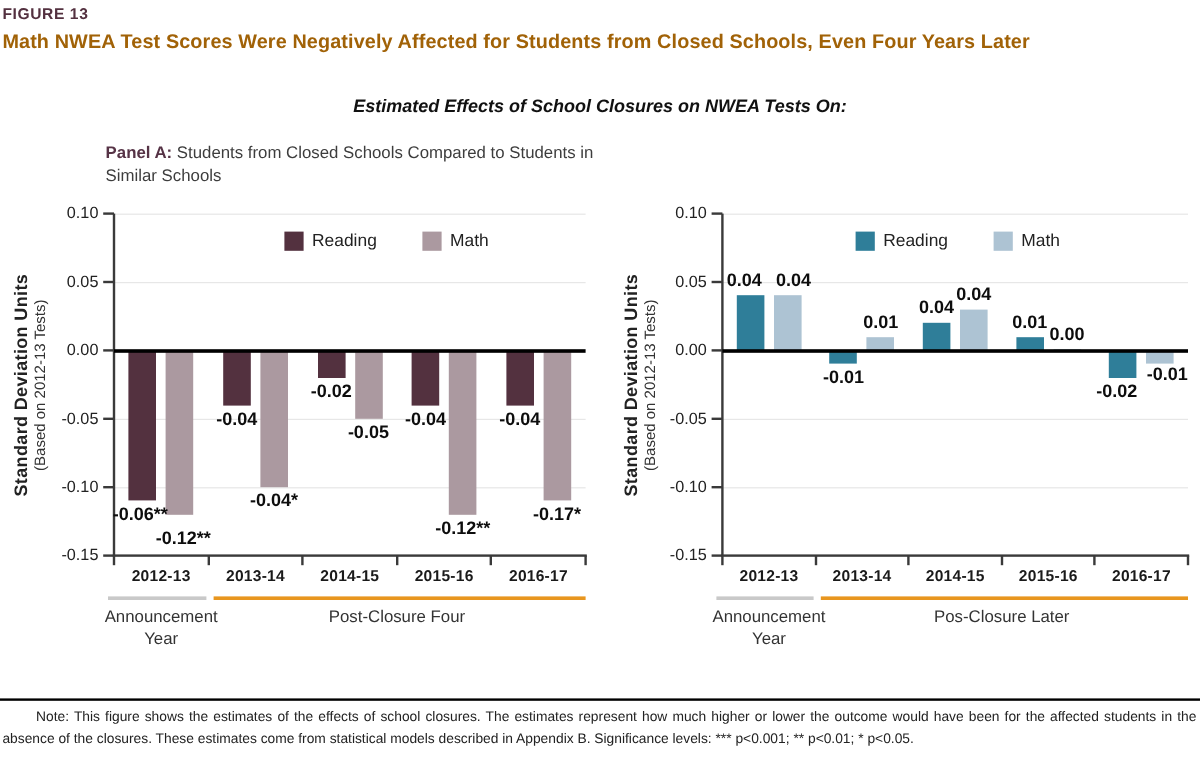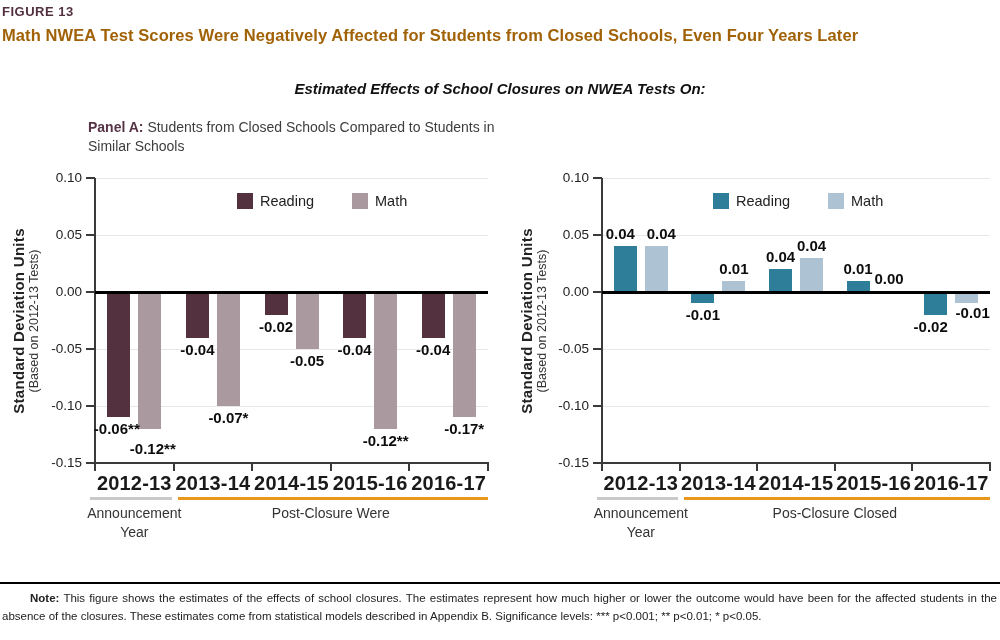--- a/index.html
+++ b/index.html
@@ -18,37 +18,37 @@
   .panel-header .plabel{font-weight:bold;color:#563346;}
   .ytitle{position:absolute;text-align:center;transform:rotate(-90deg);}
   .ytitle .t1{font-size:15px;font-weight:bold;color:#222;letter-spacing:.3px;}
   .ytitle .t2{font-size:12.5px;color:#333;}
   .gridline{position:absolute;height:1px;background:#e7e7e7;}
   .zero-line{position:absolute;height:3px;background:#000;z-index:5;}
   .axis-line{position:absolute;background:#3a3a3a;}
   .ytick{position:absolute;width:9px;height:2px;background:#3a3a3a;}
   .ytick-label{position:absolute;width:44px;text-align:right;font-size:13.5px;color:#222;}
   .xtick{position:absolute;width:2px;height:8px;background:#3a3a3a;}
-  .xcat{position:absolute;transform:translateX(-50%);font-size:20px;font-weight:bold;
+  .xcat{position:absolute;transform:translateX(-50%);font-size:13px;font-weight:bold;
     color:#1a1a1a;white-space:nowrap;letter-spacing:.2px;}
   .bar{position:absolute;z-index:2;}
   .bar-label{position:absolute;transform:translateX(-50%);font-size:15px;font-weight:bold;
     color:#0d0d0d;z-index:6;white-space:nowrap;}
   .legend{position:absolute;display:flex;gap:38px;align-items:center;}
   .legend-item{display:flex;align-items:center;gap:7px;}
   .legend-swatch{width:16px;height:16px;}
   .legend-text{font-size:14.5px;color:#222;}
   .group-line{position:absolute;height:3px;}
   .group-label{position:absolute;transform:translateX(-50%);text-align:center;
     font-size:14px;line-height:19px;color:#333;}
   .nowrap{white-space:nowrap;}
   .note-rule{position:absolute;left:0;top:582px;width:1000px;height:2px;background:#000;}
   .note{position:absolute;left:2px;top:590px;width:995px;margin:0;
     font-size:11.5px;line-height:1.55;color:#222;text-align:justify;}
-  .note b{font-weight:bold;padding-left:28px;}
+  .note b{font-weight:normal;padding-left:28px;}
 </style>
 </head>
 <body>
 
 <div class="fig-label">FIGURE 13</div>
 <h1 class="fig-title">Math NWEA Test Scores Were Negatively Affected for Students from Closed Schools, Even Four Years Later</h1>
 <div class="fig-subtitle">Estimated Effects of School Closures on NWEA Tests On:</div>
 
 <div id="panelA" class="panel">
     <div class="panel-header" style="left: 88px; top: 118px; width: 412px;"><span class="plabel">Panel A: </span><span>Students from Closed Schools Compared to Students in Similar Schools</span></div>
@@ -91,41 +91,41 @@
     <div class="bar-label" style="left: 197.4px; top: 340.6px;">-0.04</div>
     <div class="bar" style="left: 264.5px; top: 292px; width: 23px; height: 22.8px; background: rgb(83, 49, 63);"></div>
     <div class="bar-label" style="left: 276px; top: 317.8px;">-0.02</div>
     <div class="bar" style="left: 343.1px; top: 292px; width: 23px; height: 45.6px; background: rgb(83, 49, 63);"></div>
     <div class="bar-label" style="left: 354.6px; top: 340.6px;">-0.04</div>
     <div class="bar" style="left: 421.7px; top: 292px; width: 23px; height: 45.6px; background: rgb(83, 49, 63);"></div>
     <div class="bar-label" style="left: 433.2px; top: 340.6px;">-0.04</div>
     <div class="bar" style="left: 138.3px; top: 292px; width: 23px; height: 136.8px; background: rgb(171, 153, 160);"></div>
     <div class="bar-label" style="left: 152.8px; top: 439.8px;">-0.12**</div>
     <div class="bar" style="left: 216.9px; top: 292px; width: 23px; height: 114px; background: rgb(171, 153, 160);"></div>
-    <div class="bar-label" style="left: 228.4px; top: 409px;">-0.07*</div>
+    <div class="bar-label" style="left: 228.4px; top: 409px;">-0.04*</div>
     <div class="bar" style="left: 295.5px; top: 292px; width: 23px; height: 57px; background: rgb(171, 153, 160);"></div>
     <div class="bar-label" style="left: 307px; top: 352px;">-0.05</div>
     <div class="bar" style="left: 374.1px; top: 292px; width: 23px; height: 136.8px; background: rgb(171, 153, 160);"></div>
     <div class="bar-label" style="left: 385.6px; top: 431.8px;">-0.12**</div>
     <div class="bar" style="left: 452.7px; top: 292px; width: 23px; height: 125.4px; background: rgb(171, 153, 160);"></div>
     <div class="bar-label" style="left: 464.2px; top: 420.4px;">-0.17*</div>
     <div class="legend" style="left: 237px; top: 193px;">
       <div class="legend-item">
         <div class="legend-swatch" style="background: rgb(83, 49, 63);"></div>
         <span class="legend-text">Reading</span>
       </div>
       <div class="legend-item">
         <div class="legend-swatch" style="background: rgb(171, 153, 160);"></div>
         <span class="legend-text">Math</span>
       </div>
     </div>
     <div class="group-line" style="left: 90px; top: 497px; width: 81.6px; background: rgb(201, 201, 201);"></div>
     <div class="group-label" style="left: 134.3px; top: 504px; width: 104px; margin-left: 0px;">Announcement Year</div>
     <div class="group-line" style="left: 177.6px; top: 497px; width: 310.4px; background: rgb(232, 150, 30);"></div>
-    <div class="group-label nowrap" style="left: 330.8px; top: 504px; width: auto;">Post-Closure Were</div>
+    <div class="group-label nowrap" style="left: 330.8px; top: 504px; width: auto;">Post-Closure Four</div>
   </div>
 <div id="panelB" class="panel">
     <div class="ytitle" style="left: 395.5px; top: 299.5px; width: 285px; height: 42px;">
       <div class="t1">Standard Deviation Units</div>
       <div class="t2">(Based on 2012-13 Tests)</div>
     </div>
     <div class="gridline" style="left: 602px; top: 178px; width: 388px;"></div>
     <div class="ytick" style="left: 593px; top: 177px;"></div>
     <div class="ytick-label" style="left: 545px; top: 170px;">0.10</div>
     <div class="gridline" style="left: 602px; top: 235px; width: 388px;"></div>
@@ -180,17 +180,17 @@
         <span class="legend-text">Reading</span>
       </div>
       <div class="legend-item">
         <div class="legend-swatch" style="background: rgb(173, 195, 211);"></div>
         <span class="legend-text">Math</span>
       </div>
     </div>
     <div class="group-line" style="left: 597px; top: 497px; width: 80.6px; background: rgb(201, 201, 201);"></div>
     <div class="group-label" style="left: 640.8px; top: 504px; width: 104px; margin-left: 0px;">Announcement Year</div>
     <div class="group-line" style="left: 683.6px; top: 497px; width: 306.4px; background: rgb(232, 150, 30);"></div>
-    <div class="group-label nowrap" style="left: 834.8px; top: 504px; width: auto;">Pos-Closure Closed</div>
+    <div class="group-label nowrap" style="left: 834.8px; top: 504px; width: auto;">Pos-Closure Later</div>
   </div>
 
 <div class="note-rule"></div>
 <p class="note"><b>Note:</b> <span>This figure shows the estimates of the effects of school closures. The estimates represent how much higher or lower the outcome would have been for the affected students in the absence of the closures. These estimates come from statistical models described in Appendix B. Significance levels: *** p&lt;0.001; ** p&lt;0.01; * p&lt;0.05.</span></p>
 
 </body></html>

